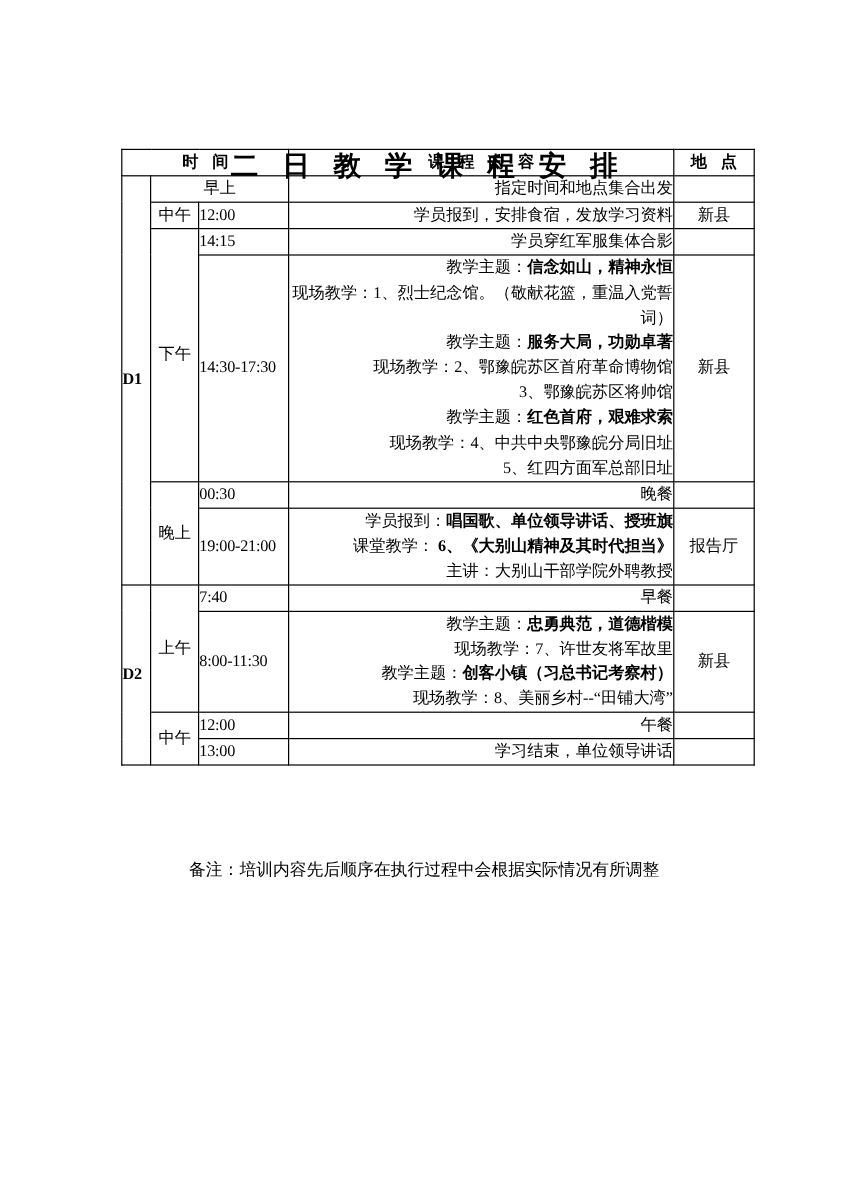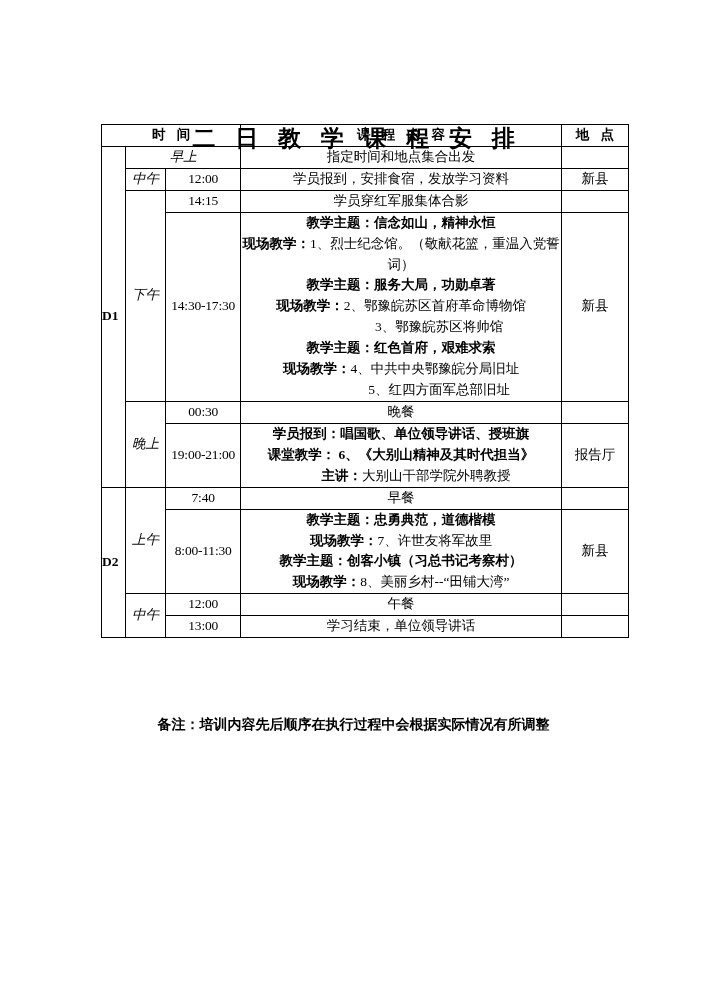--- a/index.html
+++ b/index.html
@@ -58,49 +58,48 @@
   .col-body   { width: 320px; }
   .col-place  { width: 67px; }
   .cell-day {
     text-align: left;
     font-size: 12px;
     font-weight: bold;
     font-family: "Liberation Serif", "DejaVu Serif", serif;
   }
   .cell-period {
     text-align: center;
-    font-style: italic;
   }
   .cell-time {
-    text-align: center;
+    text-align: left;
     font-size: 13px;
     letter-spacing: -0.2px;
     white-space: nowrap;
   }
   .cell-place {
     text-align: center;
   }
   .cell-body {
-    text-align: center;
+    text-align: right;
     padding: 2px 2px 2px 3px;
   }
   .hdr {
     text-align: center;
     font-size: 15px;
     font-weight: bold;
     letter-spacing: 4px;
     text-indent: 4px;
     padding: 4px 0;
   }
   .line {
     display: block;
     white-space: nowrap;
   }
   .lbl {
-    font-weight: bold;
+    font-weight: normal;
   }
   .val-b {
     font-weight: bold;
   }
   .val-n {
     font-weight: normal;
   }
   .indent-item {
     display: block;
     padding-left: 76px;
@@ -115,21 +114,21 @@
     display: block;
     white-space: normal;
   }
   .note {
     position: absolute;
     left: 0;
     top: 716px;
     width: 707px;
     text-align: center;
     font-size: 14px;
-    font-weight: bold;
+    font-weight: normal;
   }
 </style>
 </head>
 <body>
 
 <div class="page">
 
   <div class="doc-title">二 日 教 学 课 程 安 排</div>
 
   <div class="table-wrap">

